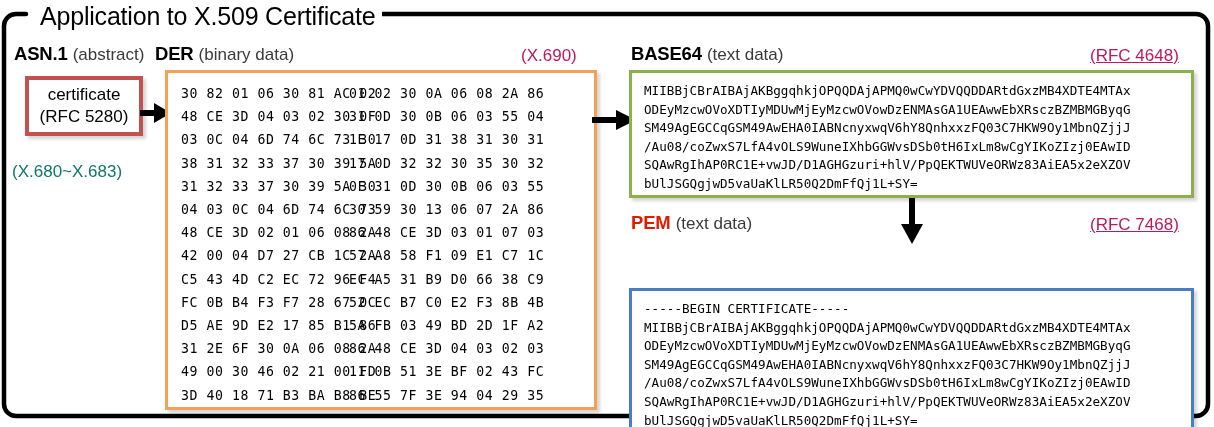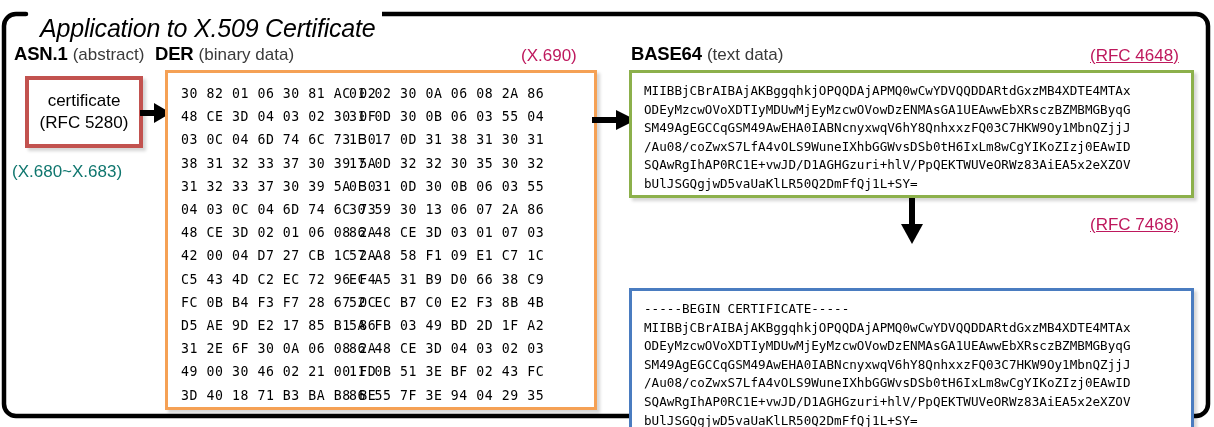--- a/index.html
+++ b/index.html
@@ -32,23 +32,22 @@
 
   .figure-title {
     position: absolute;
     left: 34px;
     top: 1px;
     font-size: 25px;
     line-height: 30px;
     letter-spacing: -0.2px;
     color: #000000;
     background: #ffffff;
-    padding: 12px 7px 0 6px;
-    white-space: nowrap;
-    font-style: italic;
+    padding: 0 7px 0 6px;
+    white-space: nowrap;
   }
 
   
   .sect-head {
     position: absolute;
     white-space: nowrap;
     font-size: 18.5px;
     line-height: 22px;
   }
   .sect-head .strong {
@@ -67,21 +66,21 @@
     color: #be185d;
     white-space: nowrap;
   }
 
   
   #cert-box {
     position: absolute;
     left: 25px;
     top: 76px;
     width: 118px;
-    height: 72px;
+    height: 60px;
     border: 4px solid #C2524F;
     background: #ffffff;
     box-sizing: border-box;
     box-shadow: 3px 3px 3px rgba(0,0,0,0.17);
     display: flex;
     flex-direction: column;
     align-items: center;
     justify-content: center;
   }
   #cert-box .cert-line {
@@ -201,19 +200,22 @@
 
   <div class="data-box" id="b64-box">
     <div class="mono b64-text" id="b64-text"><span class="b64-line">MIIBBjCBrAIBAjAKBggqhkjOPQQDAjAPMQ0wCwYDVQQDDARtdGxzMB4XDTE4MTAx</span><span class="b64-line">ODEyMzcwOVoXDTIyMDUwMjEyMzcwOVowDzENMAsGA1UEAwwEbXRsczBZMBMGByqG</span><span class="b64-line">SM49AgEGCCqGSM49AwEHA0IABNcnyxwqV6hY8QnhxxzFQ03C7HKW9Oy1MbnQZjjJ</span><span class="b64-line">/Au08/coZwxS7LfA4vOLS9WuneIXhbGGWvsDSb0tH6IxLm8wCgYIKoZIzj0EAwID</span><span class="b64-line">SQAwRgIhAP0RC1E+vwJD/D1AGHGzuri+hlV/PpQEKTWUVeORWz83AiEA5x2eXZOV</span><span class="b64-line">bUlJSGQgjwD5vaUaKlLR50Q2DmFfQj1L+SY=</span></div>
   </div>
 
   <svg class="arrow-svg" id="arrow-b64-pem" viewBox="0 0 34 48" aria-hidden="true">
     <path d="M 17 0 L 17 30" stroke="#000" stroke-width="6" fill="none"></path>
     <path d="M 6 26 L 28 26 L 17 46 Z" fill="#000"></path>
   </svg>
 
+  <div class="sect-head" style="left:631px; top:212px;">
+    <span class="strong" style="color:#E01B00;">PEM</span><span>&nbsp;</span><span class="soft">(text data)</span>
+  </div>
   <div class="rfc-tag" style="left:1090px; top:215px;text-decoration:underline;">(RFC 7468)</div>
 
   <div class="data-box" id="pem-box">
     <div class="mono b64-text" id="pem-text"><span class="b64-line">-----BEGIN CERTIFICATE-----</span><span class="b64-line">MIIBBjCBrAIBAjAKBggqhkjOPQQDAjAPMQ0wCwYDVQQDDARtdGxzMB4XDTE4MTAx</span><span class="b64-line">ODEyMzcwOVoXDTIyMDUwMjEyMzcwOVowDzENMAsGA1UEAwwEbXRsczBZMBMGByqG</span><span class="b64-line">SM49AgEGCCqGSM49AwEHA0IABNcnyxwqV6hY8QnhxxzFQ03C7HKW9Oy1MbnQZjjJ</span><span class="b64-line">/Au08/coZwxS7LfA4vOLS9WuneIXhbGGWvsDSb0tH6IxLm8wCgYIKoZIzj0EAwID</span><span class="b64-line">SQAwRgIhAP0RC1E+vwJD/D1AGHGzuri+hlV/PpQEKTWUVeORWz83AiEA5x2eXZOV</span><span class="b64-line">bUlJSGQgjwD5vaUaKlLR50Q2DmFfQj1L+SY=</span><span class="b64-line">-----END CERTIFICATE-----</span></div>
   </div>
 
 </div>
 
 </body></html>

